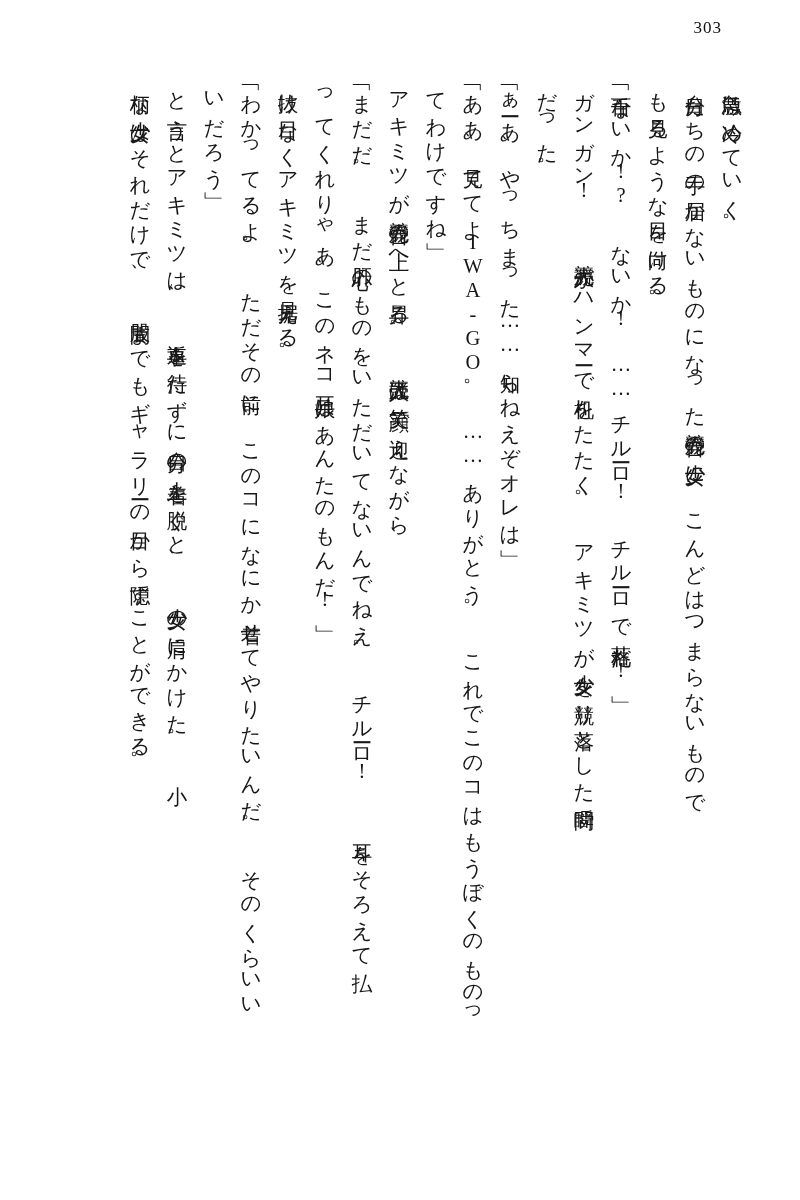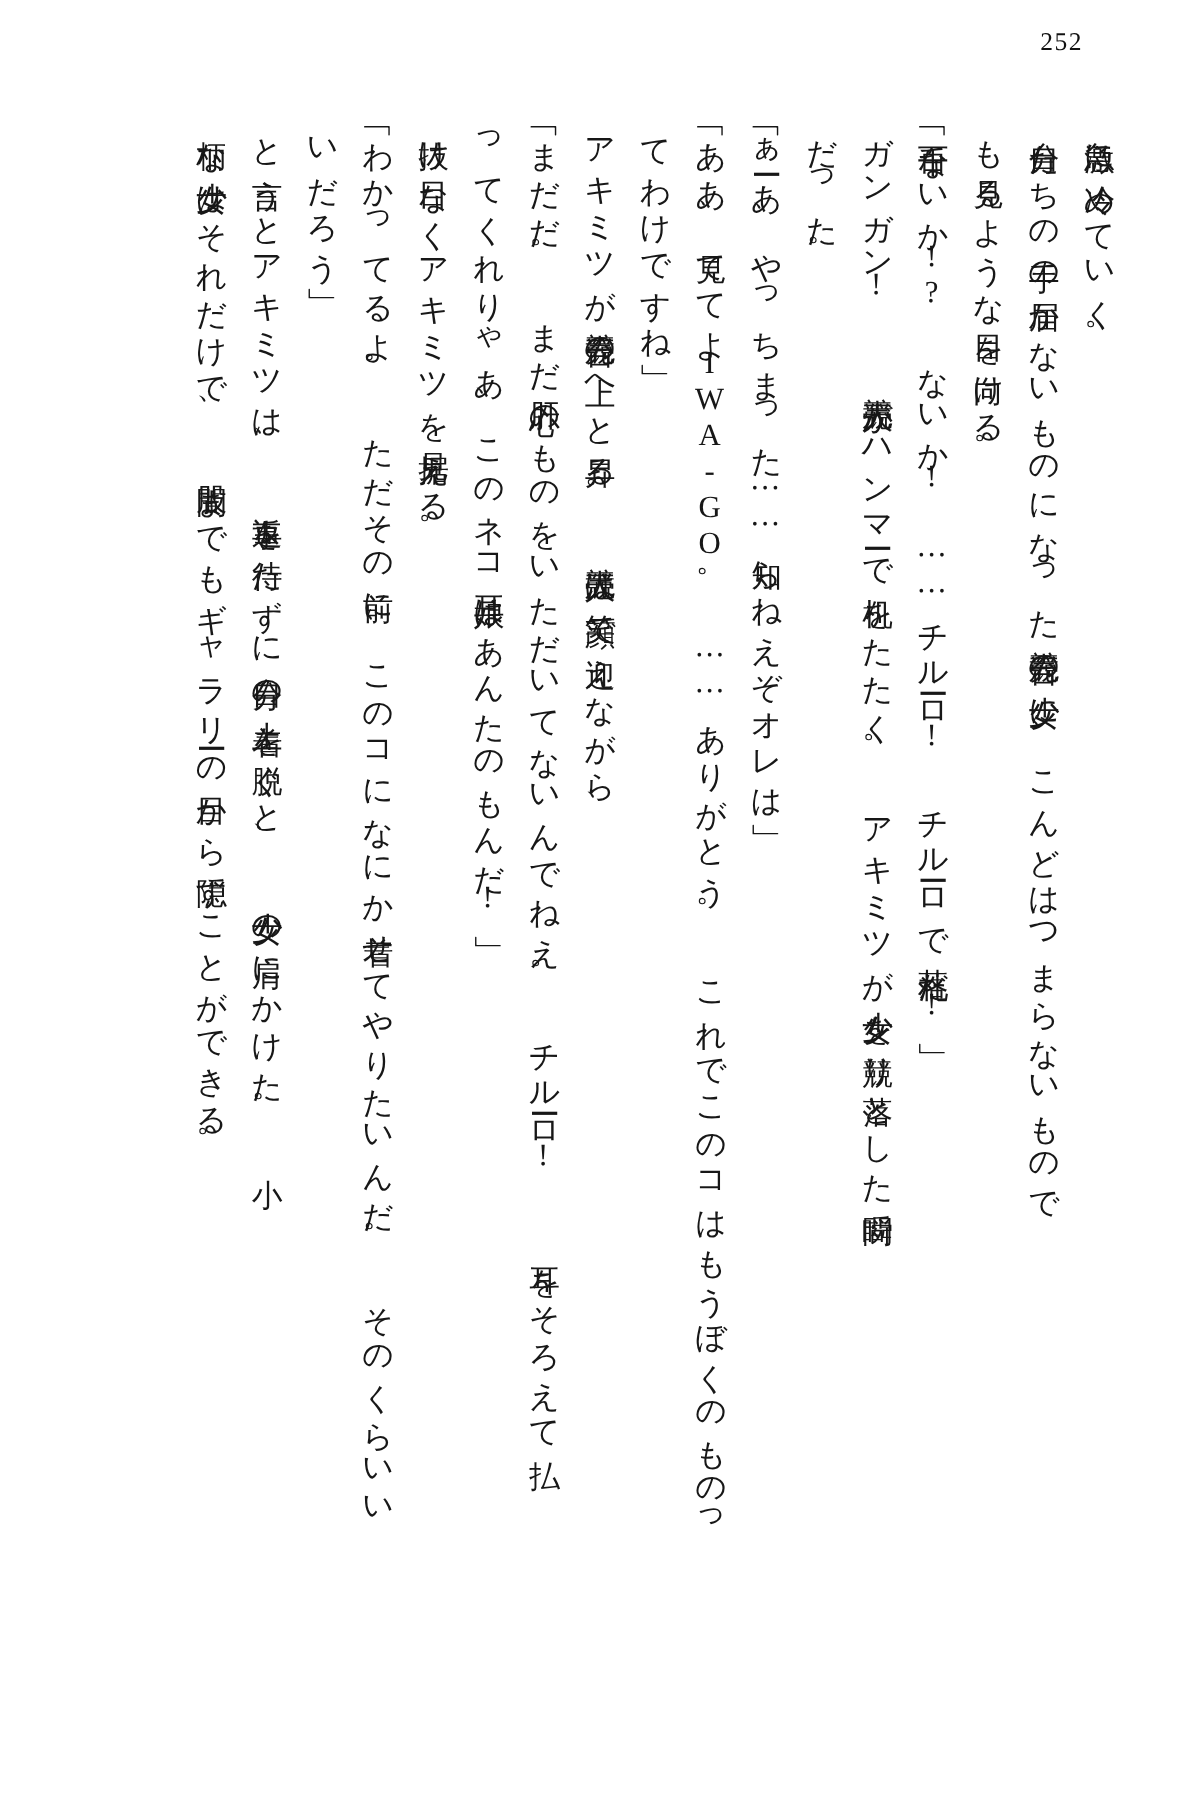--- a/index.html
+++ b/index.html
@@ -50,21 +50,21 @@
     white-space: pre;
     font-family: "Liberation Serif", "DejaVu Serif", serif;
     color: #171717;
   }
 </style>
 </head>
 <body>
 
 <div id="page">
 
-  <div id="page-number">252</div>
+  <div id="page-number">303</div>
 
   <div id="body-text">
       <div class="vline">急激に冷めていく。</div>
       <div class="vline">自分たちの手の届かないものになった競売台の少女に、こんどはつまらないもので</div>
       <div class="vline">も見るような目を向ける。</div>
       <div class="vline">「千百ないか!?　ないか!　……チルーロ!　チルーロで落札だ!」</div>
       <div class="vline">ガンガン!　　競売人がハンマーで机をたたく。　アキミツが少女を競り落とした瞬間</div>
       <div class="vline">だった。</div>
       <div class="vline">「ぁーあ、やっちまった……知らねえぞオレは」</div>
       <div class="vline">「ああ、見ててよIWA‐GO。　……ありがとう。　これでこのコはもうぼくのものっ</div>

